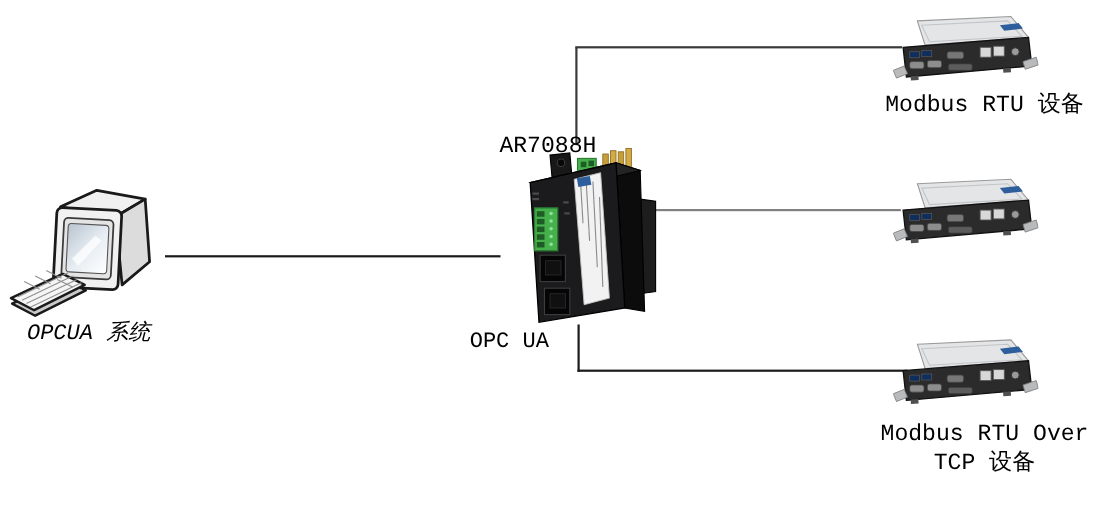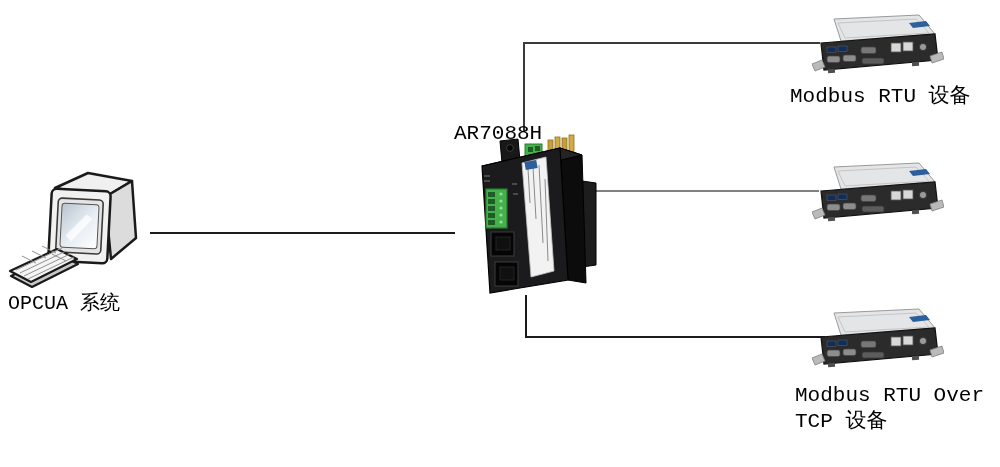--- a/index.html
+++ b/index.html
@@ -7,20 +7,21 @@
     position:relative;
     width:1000px;height:467px;
     background:#ffffff;
     font-family:"Liberation Mono","DejaVu Sans Mono",monospace;
     color:#000;
     overflow:hidden;
   }
   .node{position:absolute;}
   .label{
     position:absolute;
+    text-align:center;
     font-size:20px;
     font-weight:500;
     color:#000;
     line-height:1.22;
     white-space:normal;
   }
   .hline,.vline{position:absolute;}
   .hline{height:2px;}
   .vline{width:2px;}
   .line-black{background:#1b1b1b;}
@@ -69,21 +70,21 @@
 
       <line x1="8" y1="104" x2="54" y2="82" stroke="#8f8f8f" stroke-width="1"></line>
       <line x1="12" y1="107" x2="58" y2="85" stroke="#8f8f8f" stroke-width="1"></line>
       <line x1="16" y1="110" x2="62" y2="88" stroke="#8f8f8f" stroke-width="1"></line>
       <line x1="20" y1="113" x2="66" y2="91" stroke="#8f8f8f" stroke-width="1"></line>
       <line x1="14" y1="90" x2="28" y2="97" stroke="#8f8f8f" stroke-width="1"></line>
       <line x1="24" y1="85" x2="38" y2="92" stroke="#8f8f8f" stroke-width="1"></line>
       <line x1="34" y1="80" x2="48" y2="87" stroke="#8f8f8f" stroke-width="1"></line>
       <line x1="44" y1="88" x2="58" y2="95" stroke="#8f8f8f" stroke-width="1"></line>
     </svg>
-    <div class="label" style="left:0px;top:126px;width:145px;">OPCUA 系统</div>
+    <div class="label" style="left:0px;top:126px;width:145px;font-style:italic;">OPCUA 系统</div>
   </div>
 
   <div class="label" style="left:427px;top:121px;width:100px;text-align:left;font-size:21px;margin-left:27px;">AR7088H</div>
 
   <div class="node" style="left:470px;top:133px;width:130px;height:168px;">
     <svg width="130" height="168" viewBox="0 0 130 168">
 
       <g stroke="#8f6f1f" stroke-width="0.8">
         <rect x="78" y="7" width="5" height="18" fill="#c79f3a"></rect>
         <rect x="85" y="4" width="5" height="19" fill="#d2ab45"></rect>
@@ -139,20 +140,21 @@
 
       <g fill="#4a4a4a">
         <rect x="14" y="42" width="6" height="2"></rect>
         <rect x="14" y="47" width="6" height="2"></rect>
         <rect x="42" y="50" width="5" height="2"></rect>
         <rect x="43" y="60" width="5" height="2"></rect>
       </g>
     </svg>
   </div>
 
+  <div class="label" style="left:427px;top:299px;width:100px;text-align:left;font-size:20px;">OPC UA</div>
 
   <div class="node device-node" style="left:812px;top:14px;width:132px;height:68px;">
     <span class="device-icon-slot">
     <svg width="132" height="68" viewBox="0 0 132 68">
 
       <polygon points="22,5 107,1 123,20 29,27" fill="#e3e5e7" stroke="#9a9a9a" stroke-width="1"></polygon>
       <polygon points="26,9 104,5 117,19 33,24" fill="none" stroke="#c3c5c7" stroke-width="1"></polygon>
 
       <polygon points="97,9 114,7 118,12 101,14" fill="#2e5f9d"></polygon>
 

